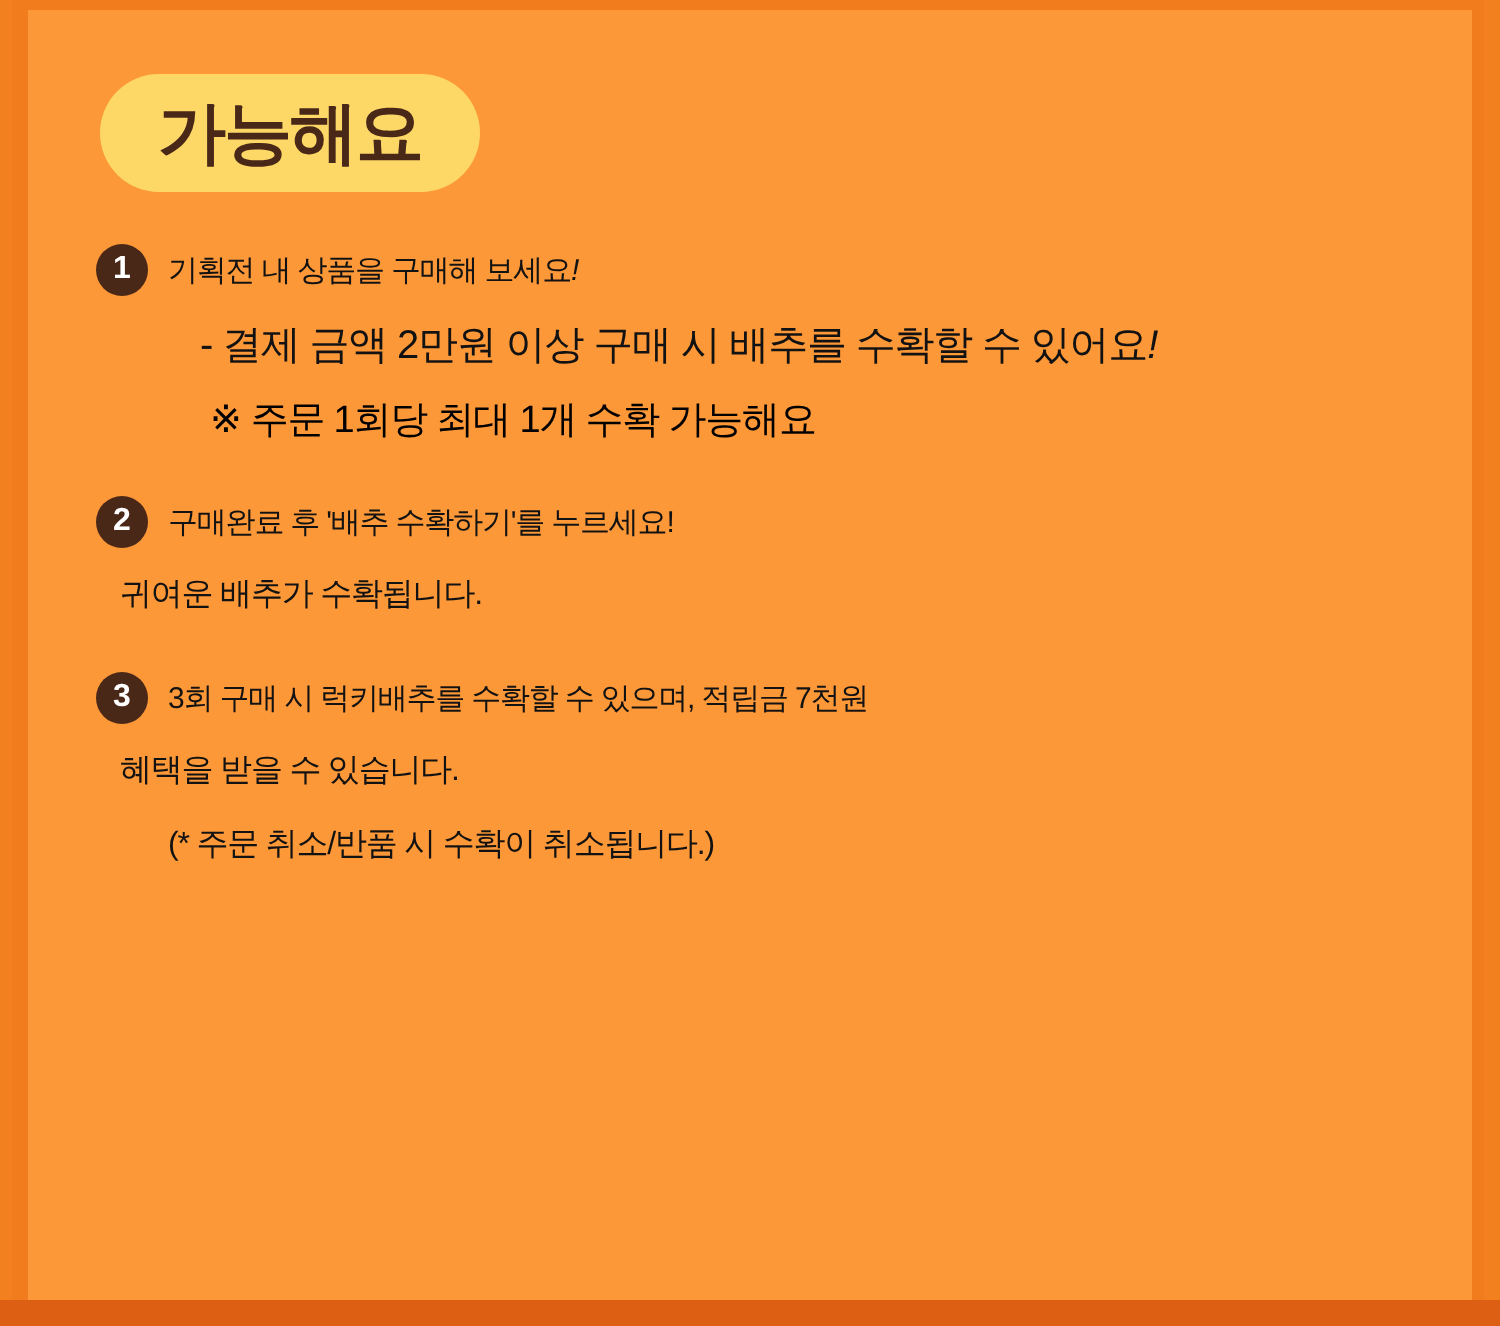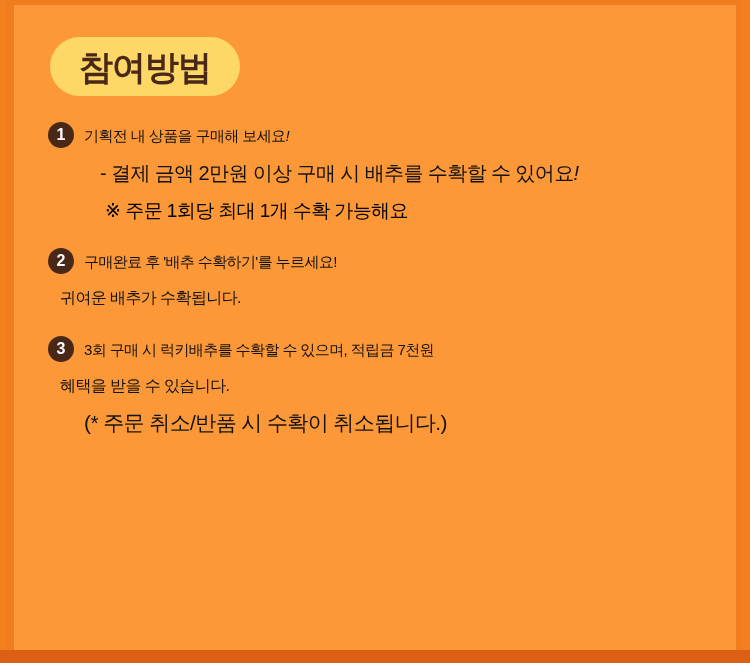--- a/index.html
+++ b/index.html
@@ -159,42 +159,42 @@
     line-height: 38px;
     letter-spacing: -0.6px;
     white-space: nowrap;
   }
   .note-line .mark {
     margin-right: 5px;
   }
 
   .paren-line {
     padding-left: 84px;
-    font-size: 21px;
+    font-size: 16px;
     color: #121212;
     line-height: 38px;
     letter-spacing: -0.6px;
     white-space: nowrap;
   }
 
   .sp-1 { height: 8px; }
   .sp-2 { height: 10px; }
 </style>
 </head>
 <body>
 
 <div id="banner">
 
   <div class="frame-strip-left"></div>
   <div class="frame-strip-right"></div>
 
   <div id="panel"></div>
 
   <div id="title-badge">
-    <span class="title-text">참여방법</span>
+    <span class="title-text">가능해요</span>
   </div>
 
   <div id="steps">
 
     <div class="step">
       <div class="step-head">
         <span class="num-badge">1</span>
         <span class="step-title"><span>기획전 내 상품을 구매해 보세요</span><span class="em">!</span></span>
       </div>
       <div class="dash-line"><span>- 결제 금액 2만원 이상 구매 시 배추를 수확할 수 있어요</span><span class="em">!</span></div>

